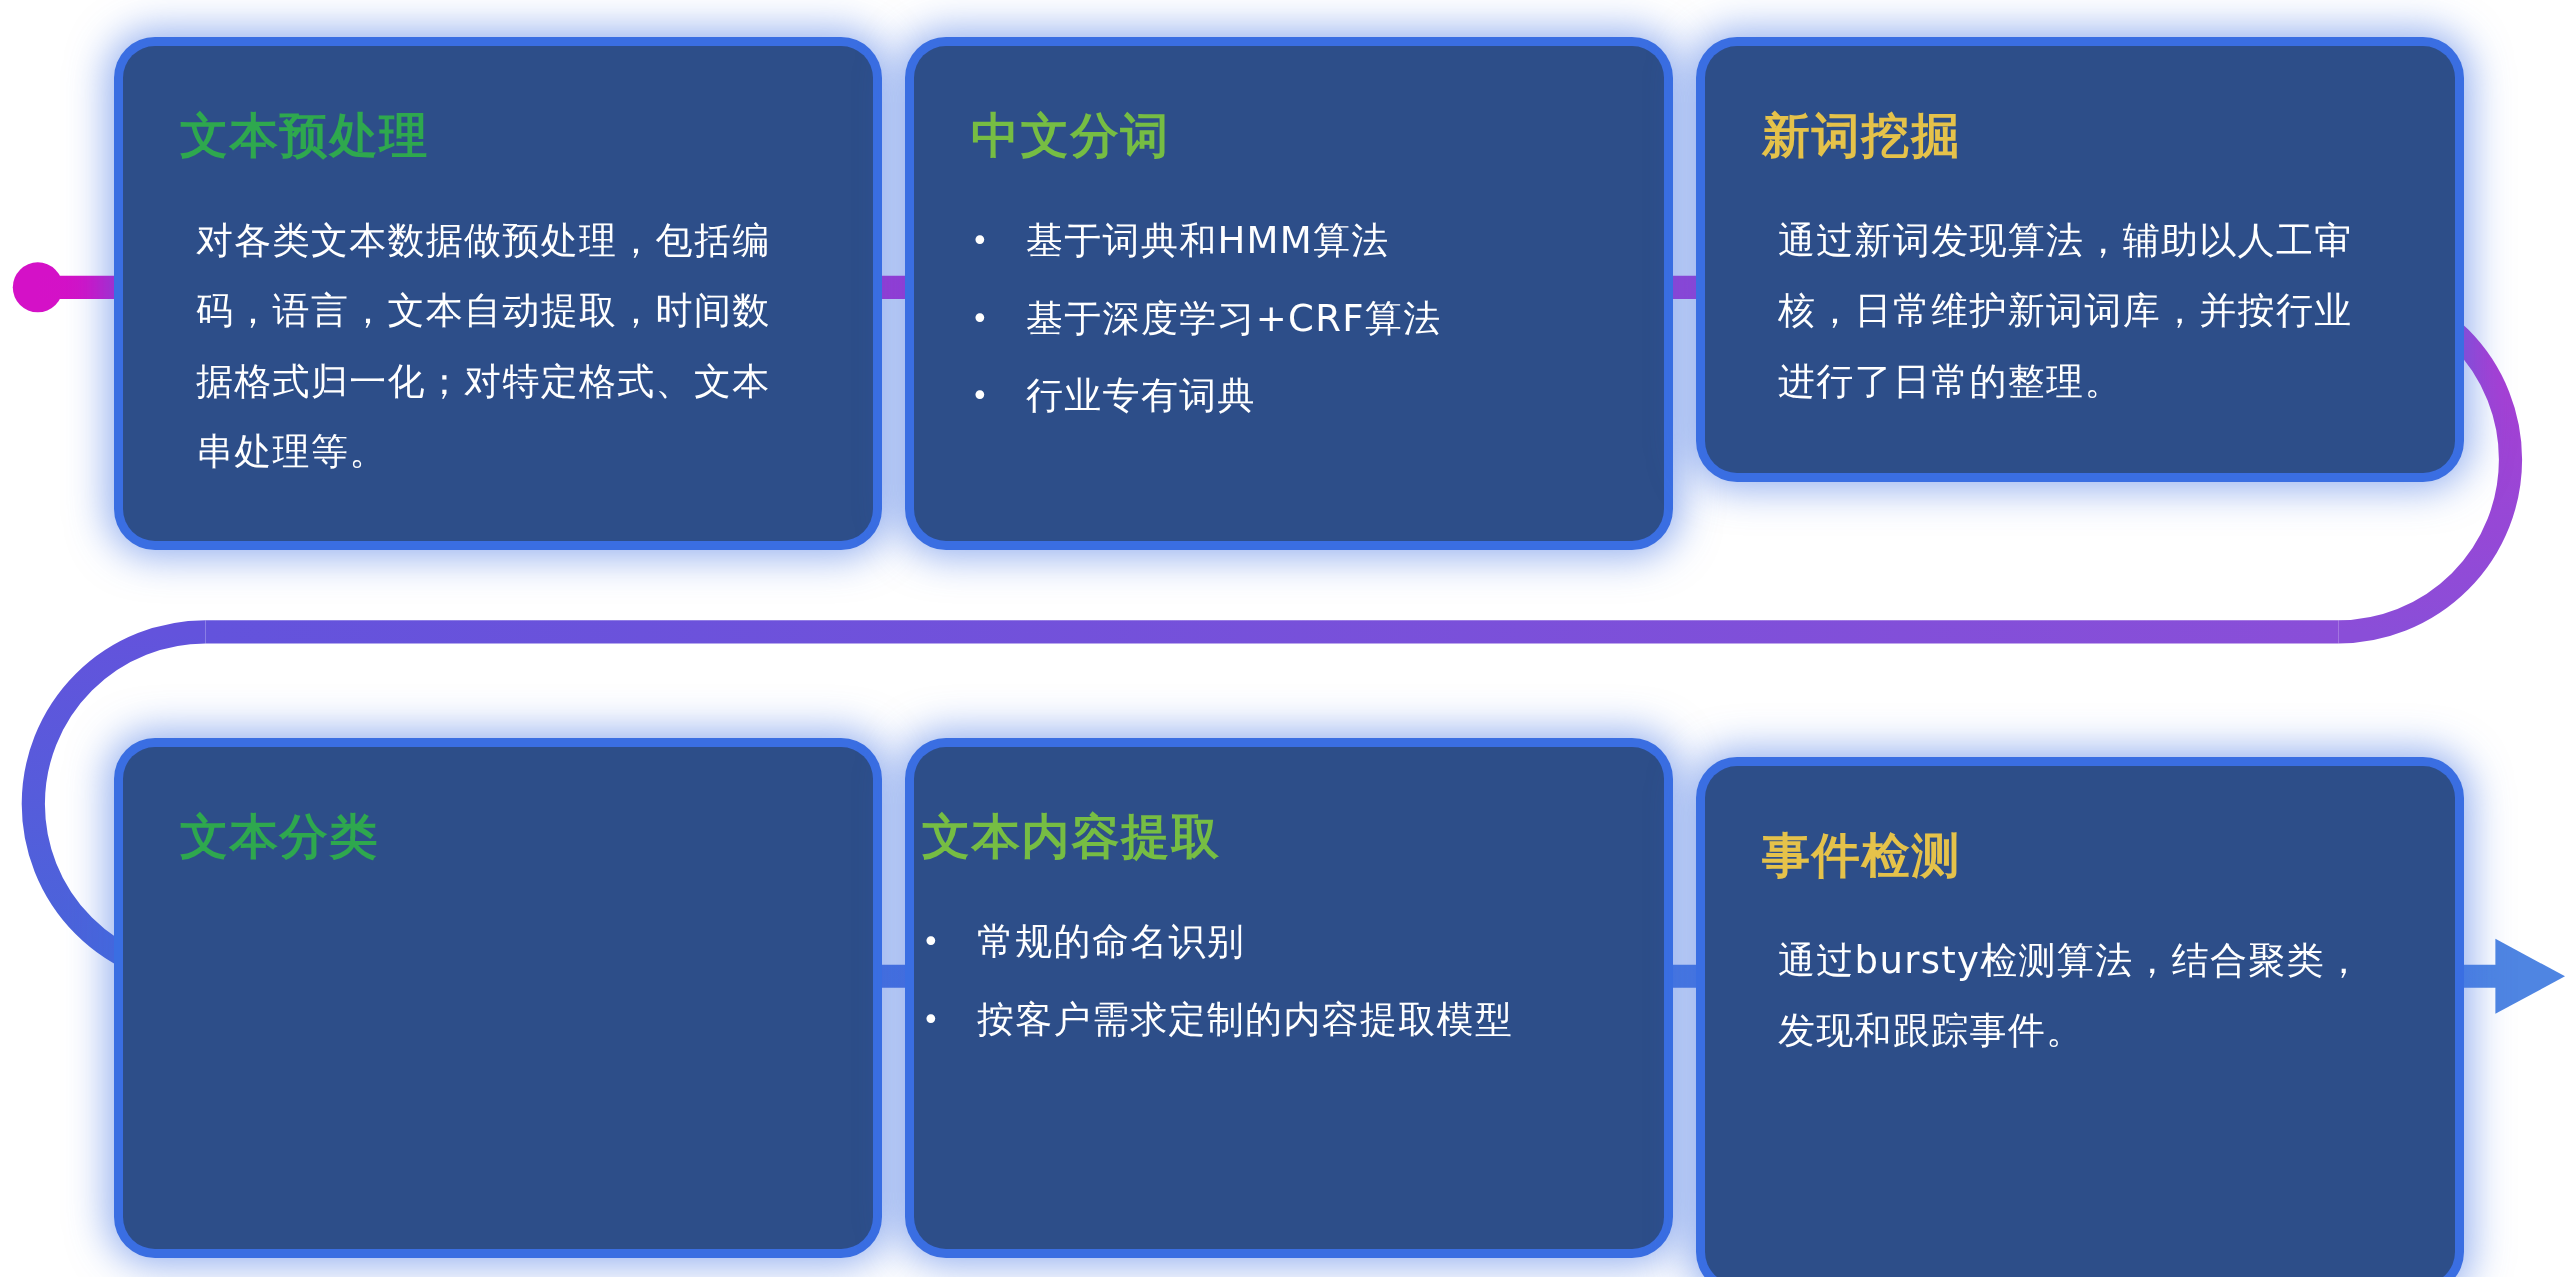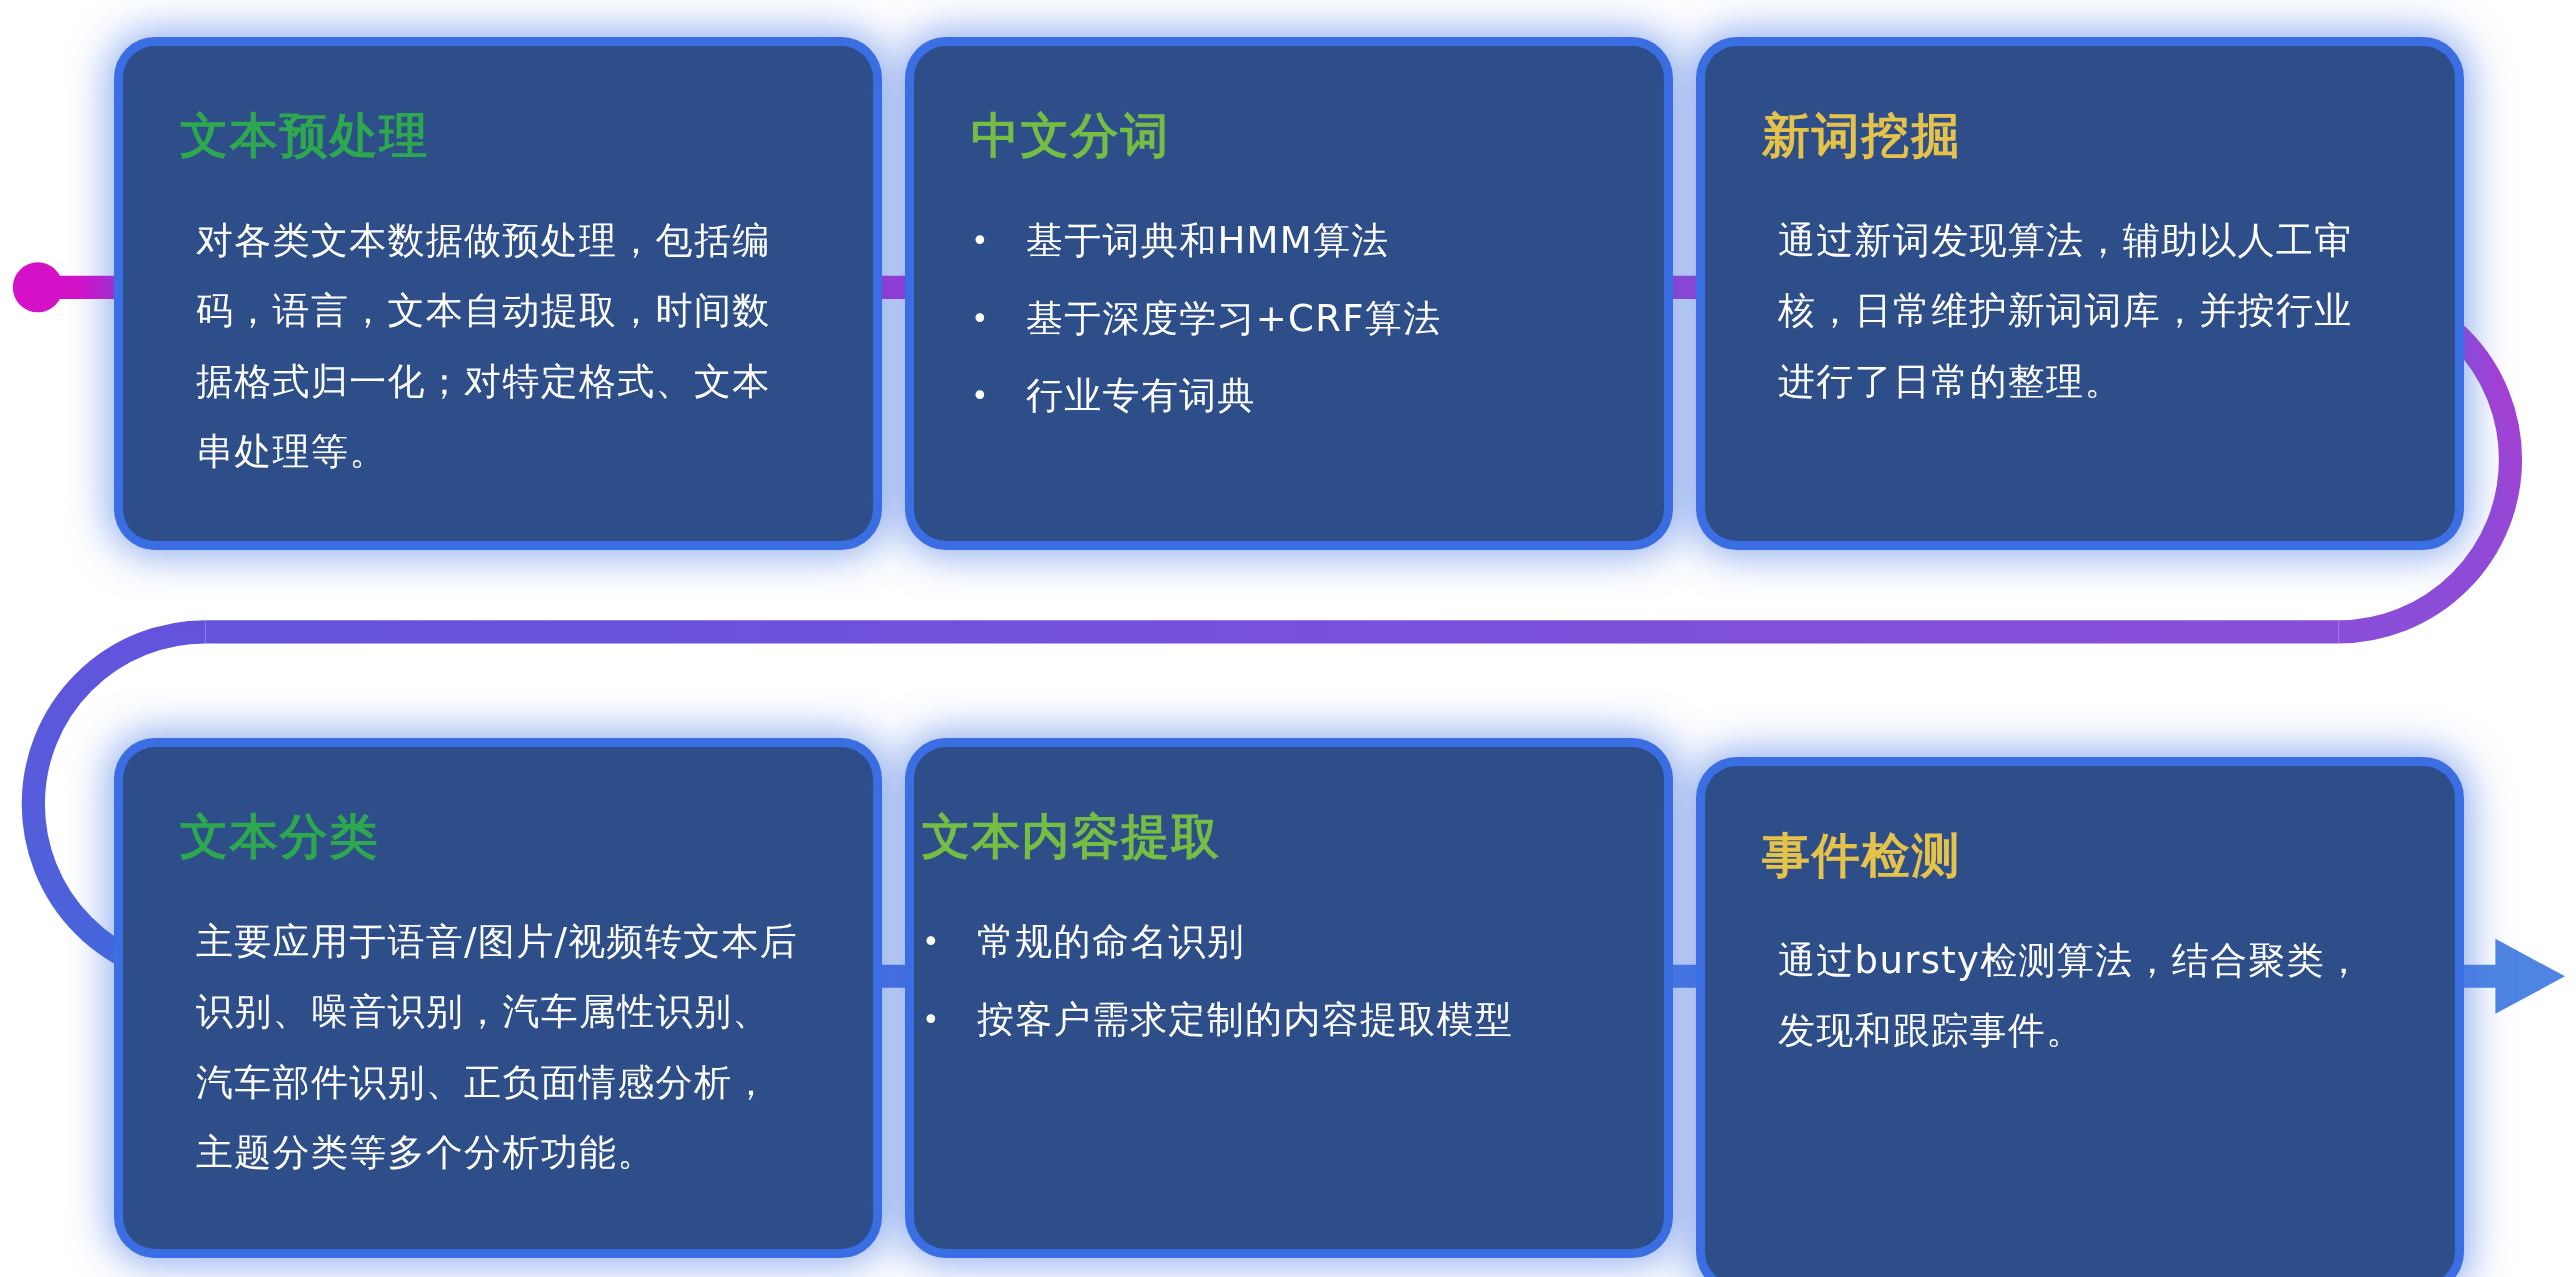--- a/index.html
+++ b/index.html
@@ -57,21 +57,21 @@
     margin-bottom: 7.1px;
   }
   .bullet-dot {
     flex: 0 0 55px;
     font-size: 30px;
     line-height: 2.35;
   }
   
   #card-0 { left: 123px;  top: 46px;  width: 750px; height: 495px; }
   #card-1 { left: 914px; top: 46px;  width: 750px; height: 495px; }
-  #card-2 { left: 1705px; top: 46px;  width: 750px; height: 495px; }
+  #card-2 { left: 1705px; top: 46px;  width: 750px; height: 427px; }
   #card-3 { left: 123px;  top: 747px; width: 750px; height: 502px; }
   #card-4 { left: 914px; top: 747px; width: 750px; height: 502px; }
   #card-5 { left: 1705px; top: 766px; width: 750px; height: 518px; }
 </style>
 </head>
 <body style="background: rgb(255, 255, 255);">
 
 <div id="canvas">
 
   <svg id="flow-svg" width="2576" height="1277" viewBox="0 0 2886 1431">
@@ -130,21 +130,20 @@
     </ul>
   </article>
 
   <article class="card" id="card-2" style="background: rgb(45, 78, 137);">
     <h2 class="card-title" style="color: rgb(229, 194, 74);">新词挖掘</h2>
     <p class="card-body">通过新词发现算法，辅助以人工审核，日常维护新词词库，并按行业进行了日常的整理。</p>
   </article>
 
   <article class="card" id="card-3" style="background: rgb(45, 78, 137);">
     <h2 class="card-title" style="color: rgb(46, 168, 78);">文本分类</h2>
-    <p class="card-body">主要应用于语音/图片/视频转文本后识别、噪音识别，汽车属性识别、汽车部件识别、正负面情感分析，主题分类等多个分析功能。</p>
   </article>
 
   <article class="card" id="card-4" style="background: rgb(45, 78, 137); padding-left: 8px;">
     <h2 class="card-title" style="color: rgb(118, 189, 67);">文本内容提取</h2>
     <ul class="card-list">
       <li>
         <span class="bullet-dot">•</span>
         <span>常规的命名识别</span>
       </li>
       <li>

